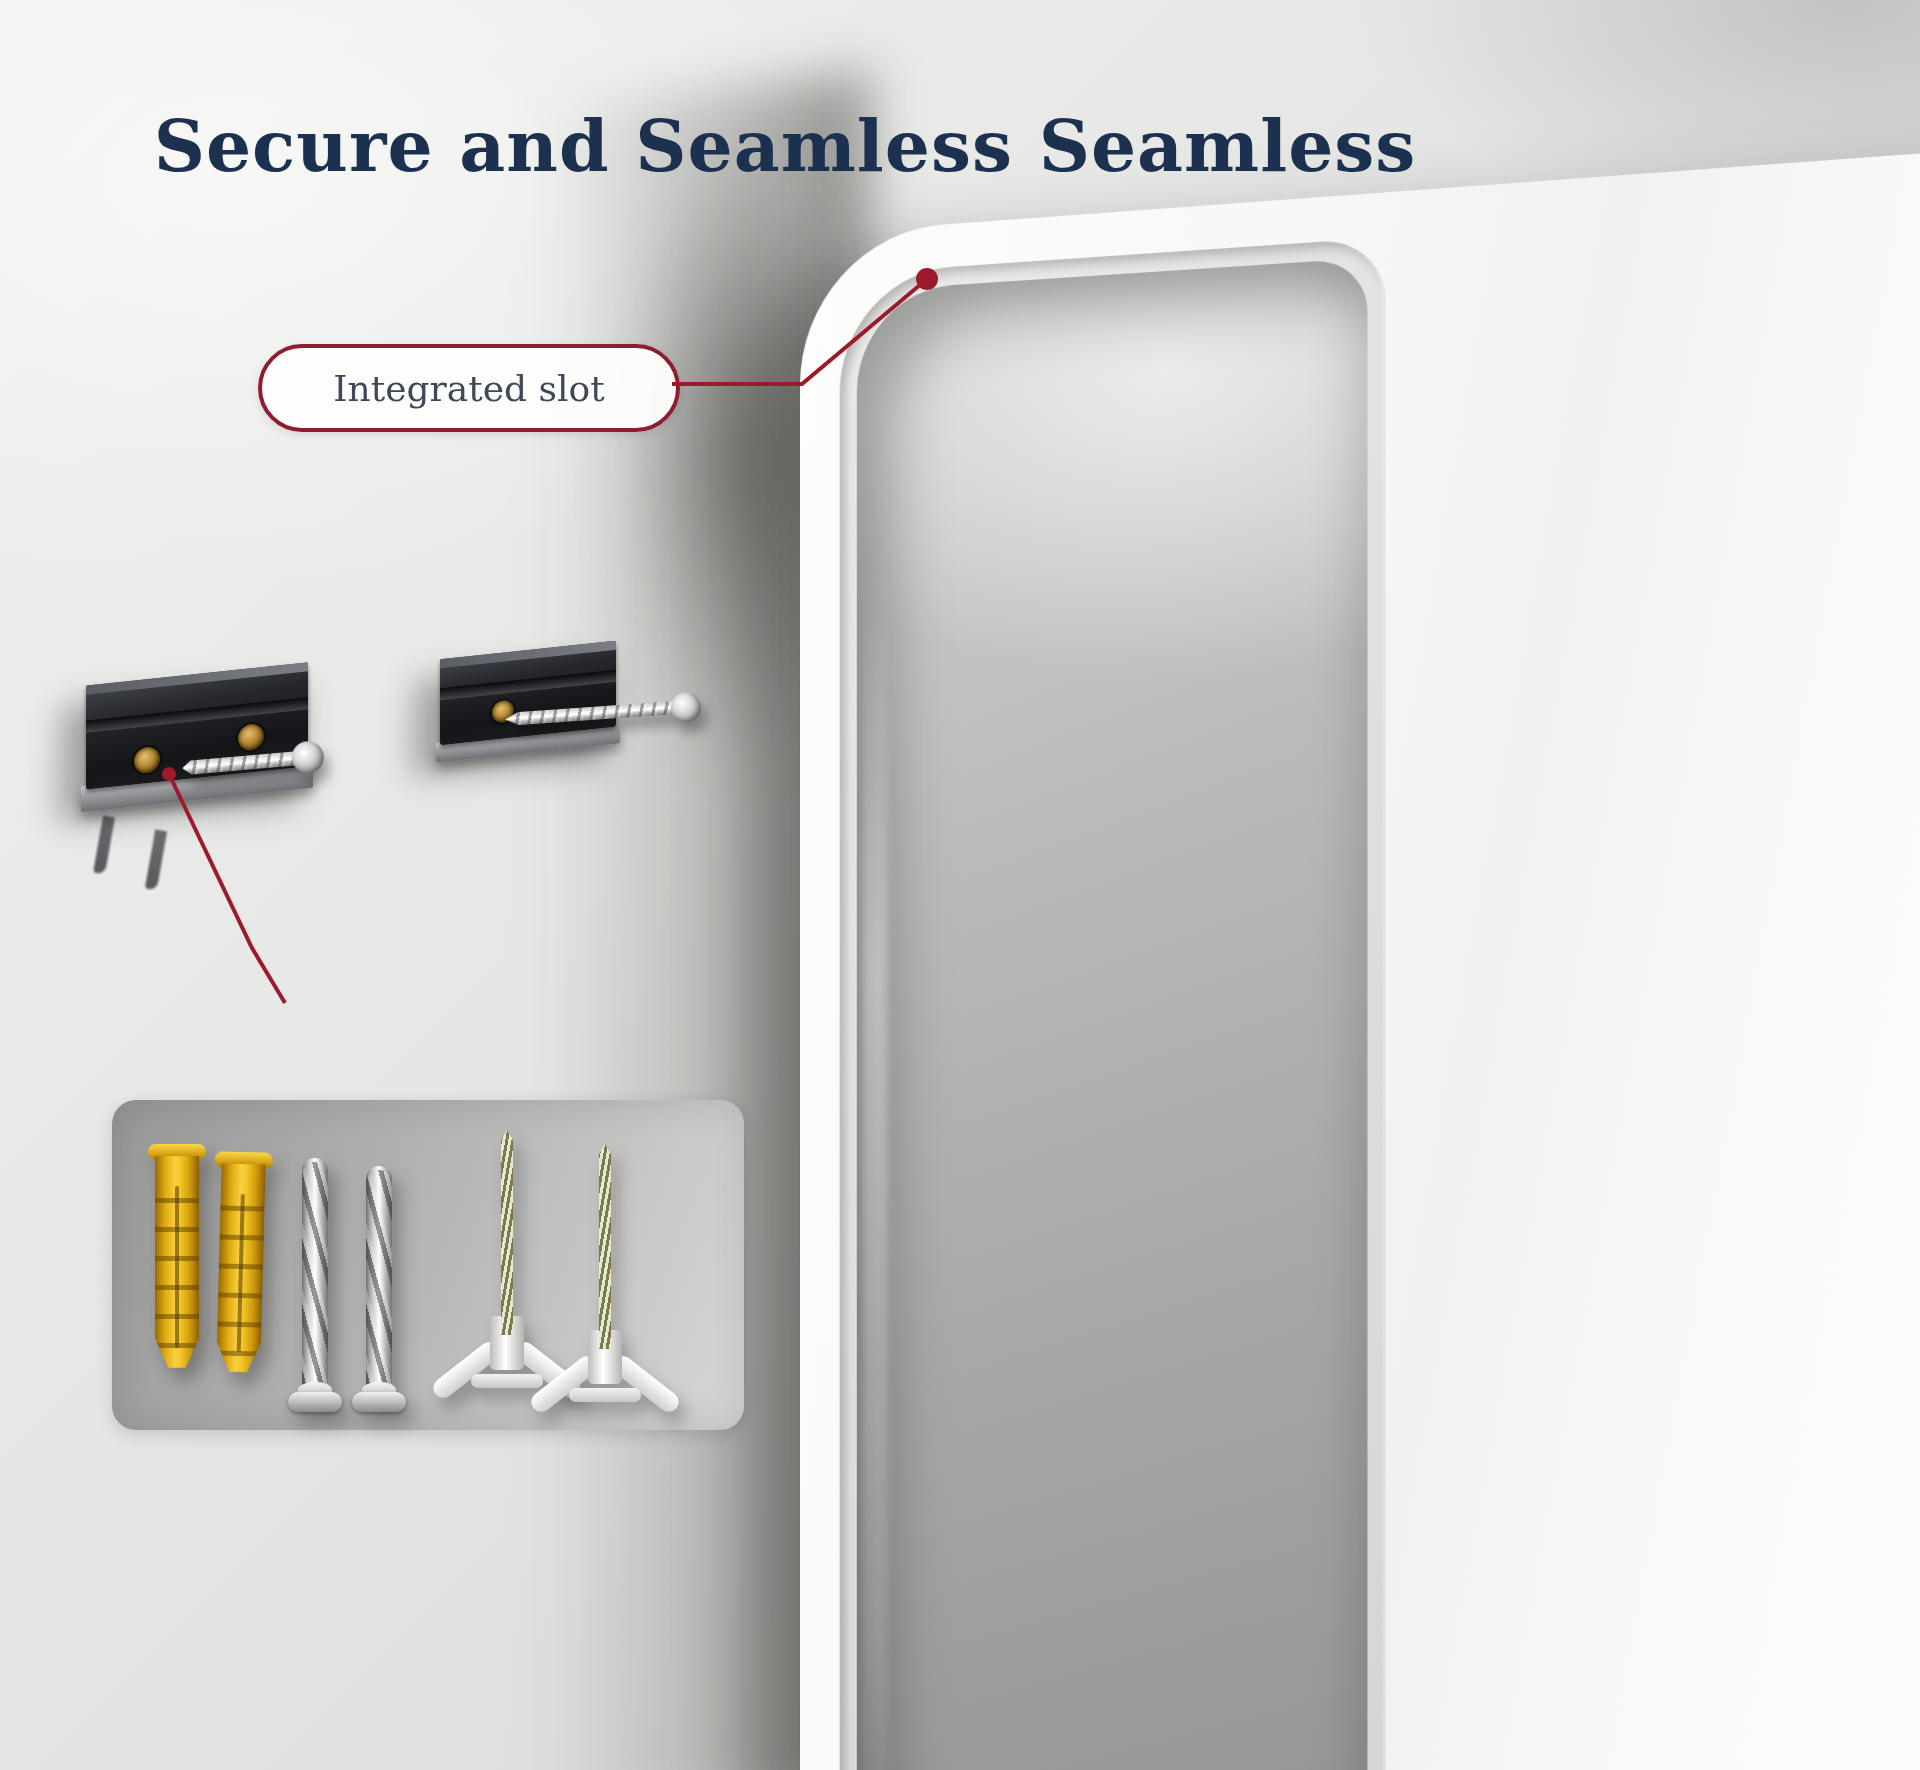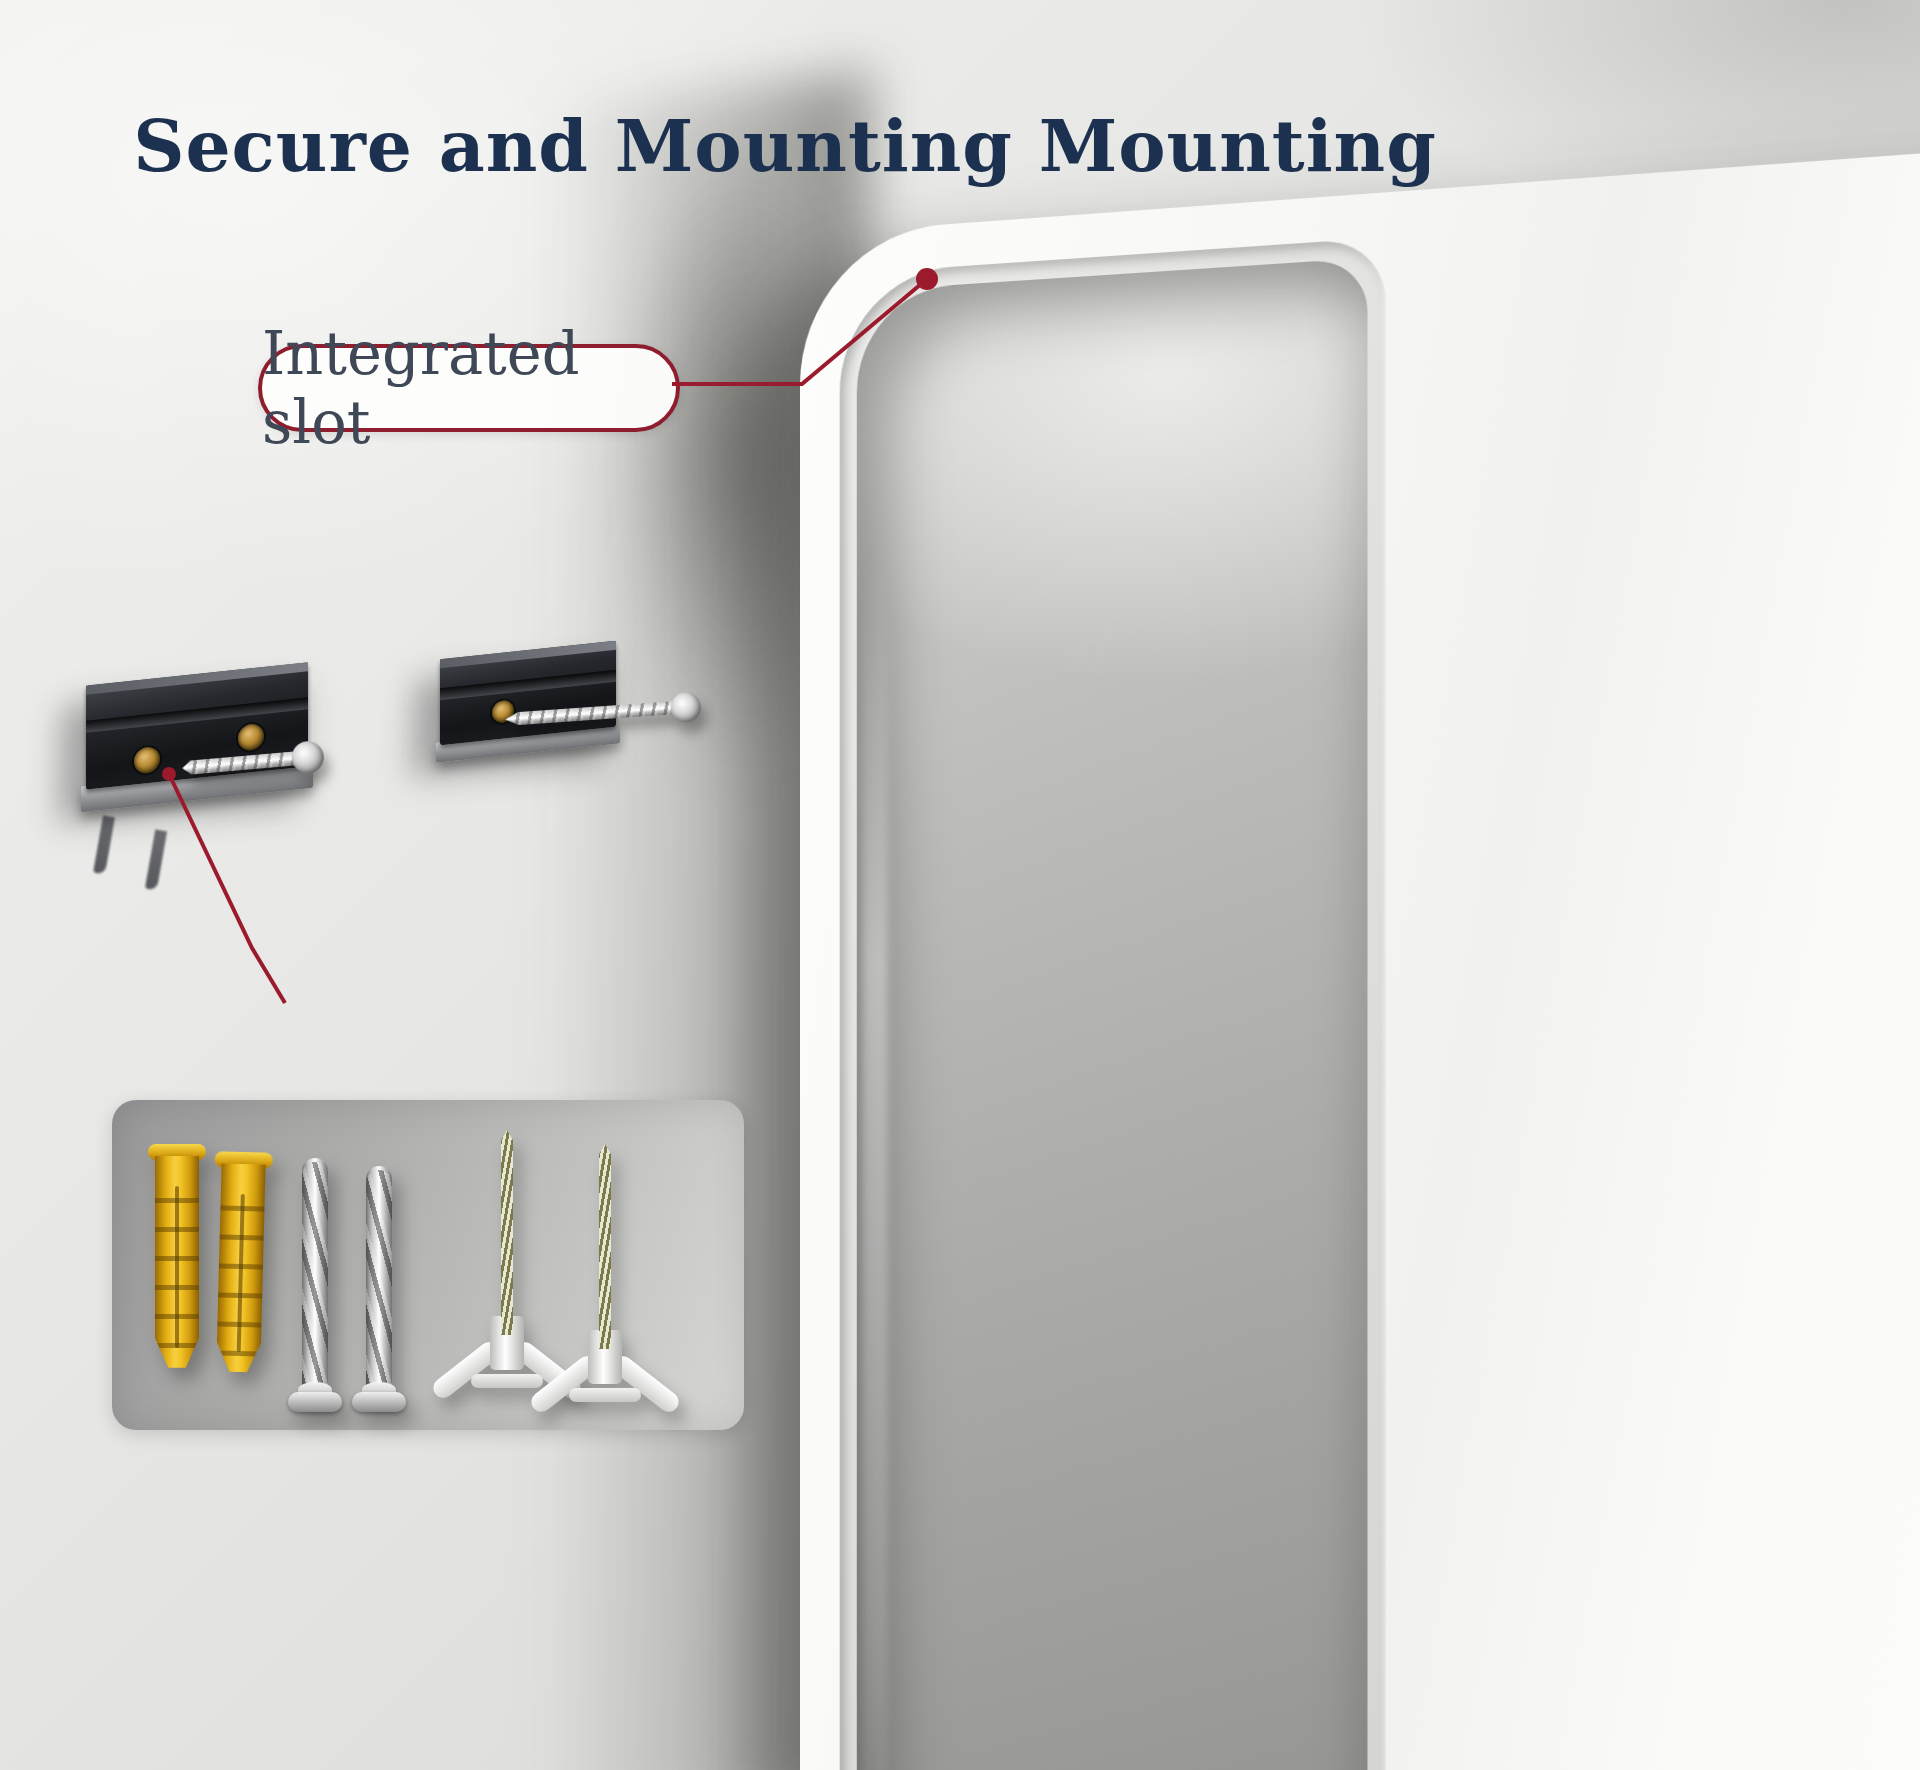--- a/index.html
+++ b/index.html
@@ -42,21 +42,21 @@
   
   .title{position:absolute;left:0;top:56px;width:1570px;text-align:center;
     font-family:"DejaVu Serif",serif;font-weight:700;font-size:71px;
     color:#1c3150;letter-spacing:1px;}
 
   
   .pill{position:absolute;display:flex;align-items:center;justify-content:center;
     background:rgba(253,253,252,.96);border:4px solid #8e1d2e;border-radius:60px;
     font-family:"DejaVu Serif",serif;color:#3f4856;
     box-shadow:0 3px 10px rgba(0,0,0,.10);z-index:6;}
-  .pill-slot{left:258px;top:344px;width:414px;height:80px;font-size:59px;}
+  .pill-slot{left:258px;top:344px;width:414px;height:80px;font-size:36px;}
   .pill-anchors{left:100px;top:1002px;width:632px;height:88px;font-size:46px;}
 
   
   .overlay{position:absolute;inset:0;z-index:7;pointer-events:none;}
 
   
   .bracket{position:absolute;z-index:3;}
   .bracket-shadow{position:absolute;left:-26px;top:28px;width:240px;height:118px;
     transform:skewY(-6deg) rotate(2deg);background:rgba(25,25,28,.35);filter:blur(16px);}
   .bracket-plate{position:absolute;transform:skewY(-6deg);border-radius:3px;
@@ -243,15 +243,15 @@
     <span>Integrated slot</span>
   </div>
 
   <svg class="overlay" width="1920" height="1770" viewBox="0 0 1920 1770">
     <polyline points="672,384 802,384 927,279" fill="none" stroke="#9b1b2d" stroke-width="4"></polyline>
     <circle cx="927" cy="279" r="11" fill="#9b1b2d"></circle>
     <polyline points="169,774 252,948 285,1003" fill="none" stroke="#9b1b2d" stroke-width="4"></polyline>
     <circle cx="169" cy="774" r="7" fill="#9b1b2d"></circle>
   </svg>
 
-  <h1 class="title">Secure and Mounting Mounting</h1>
+  <h1 class="title">Secure and Seamless Seamless</h1>
 
 </div>
 
 </body></html>

